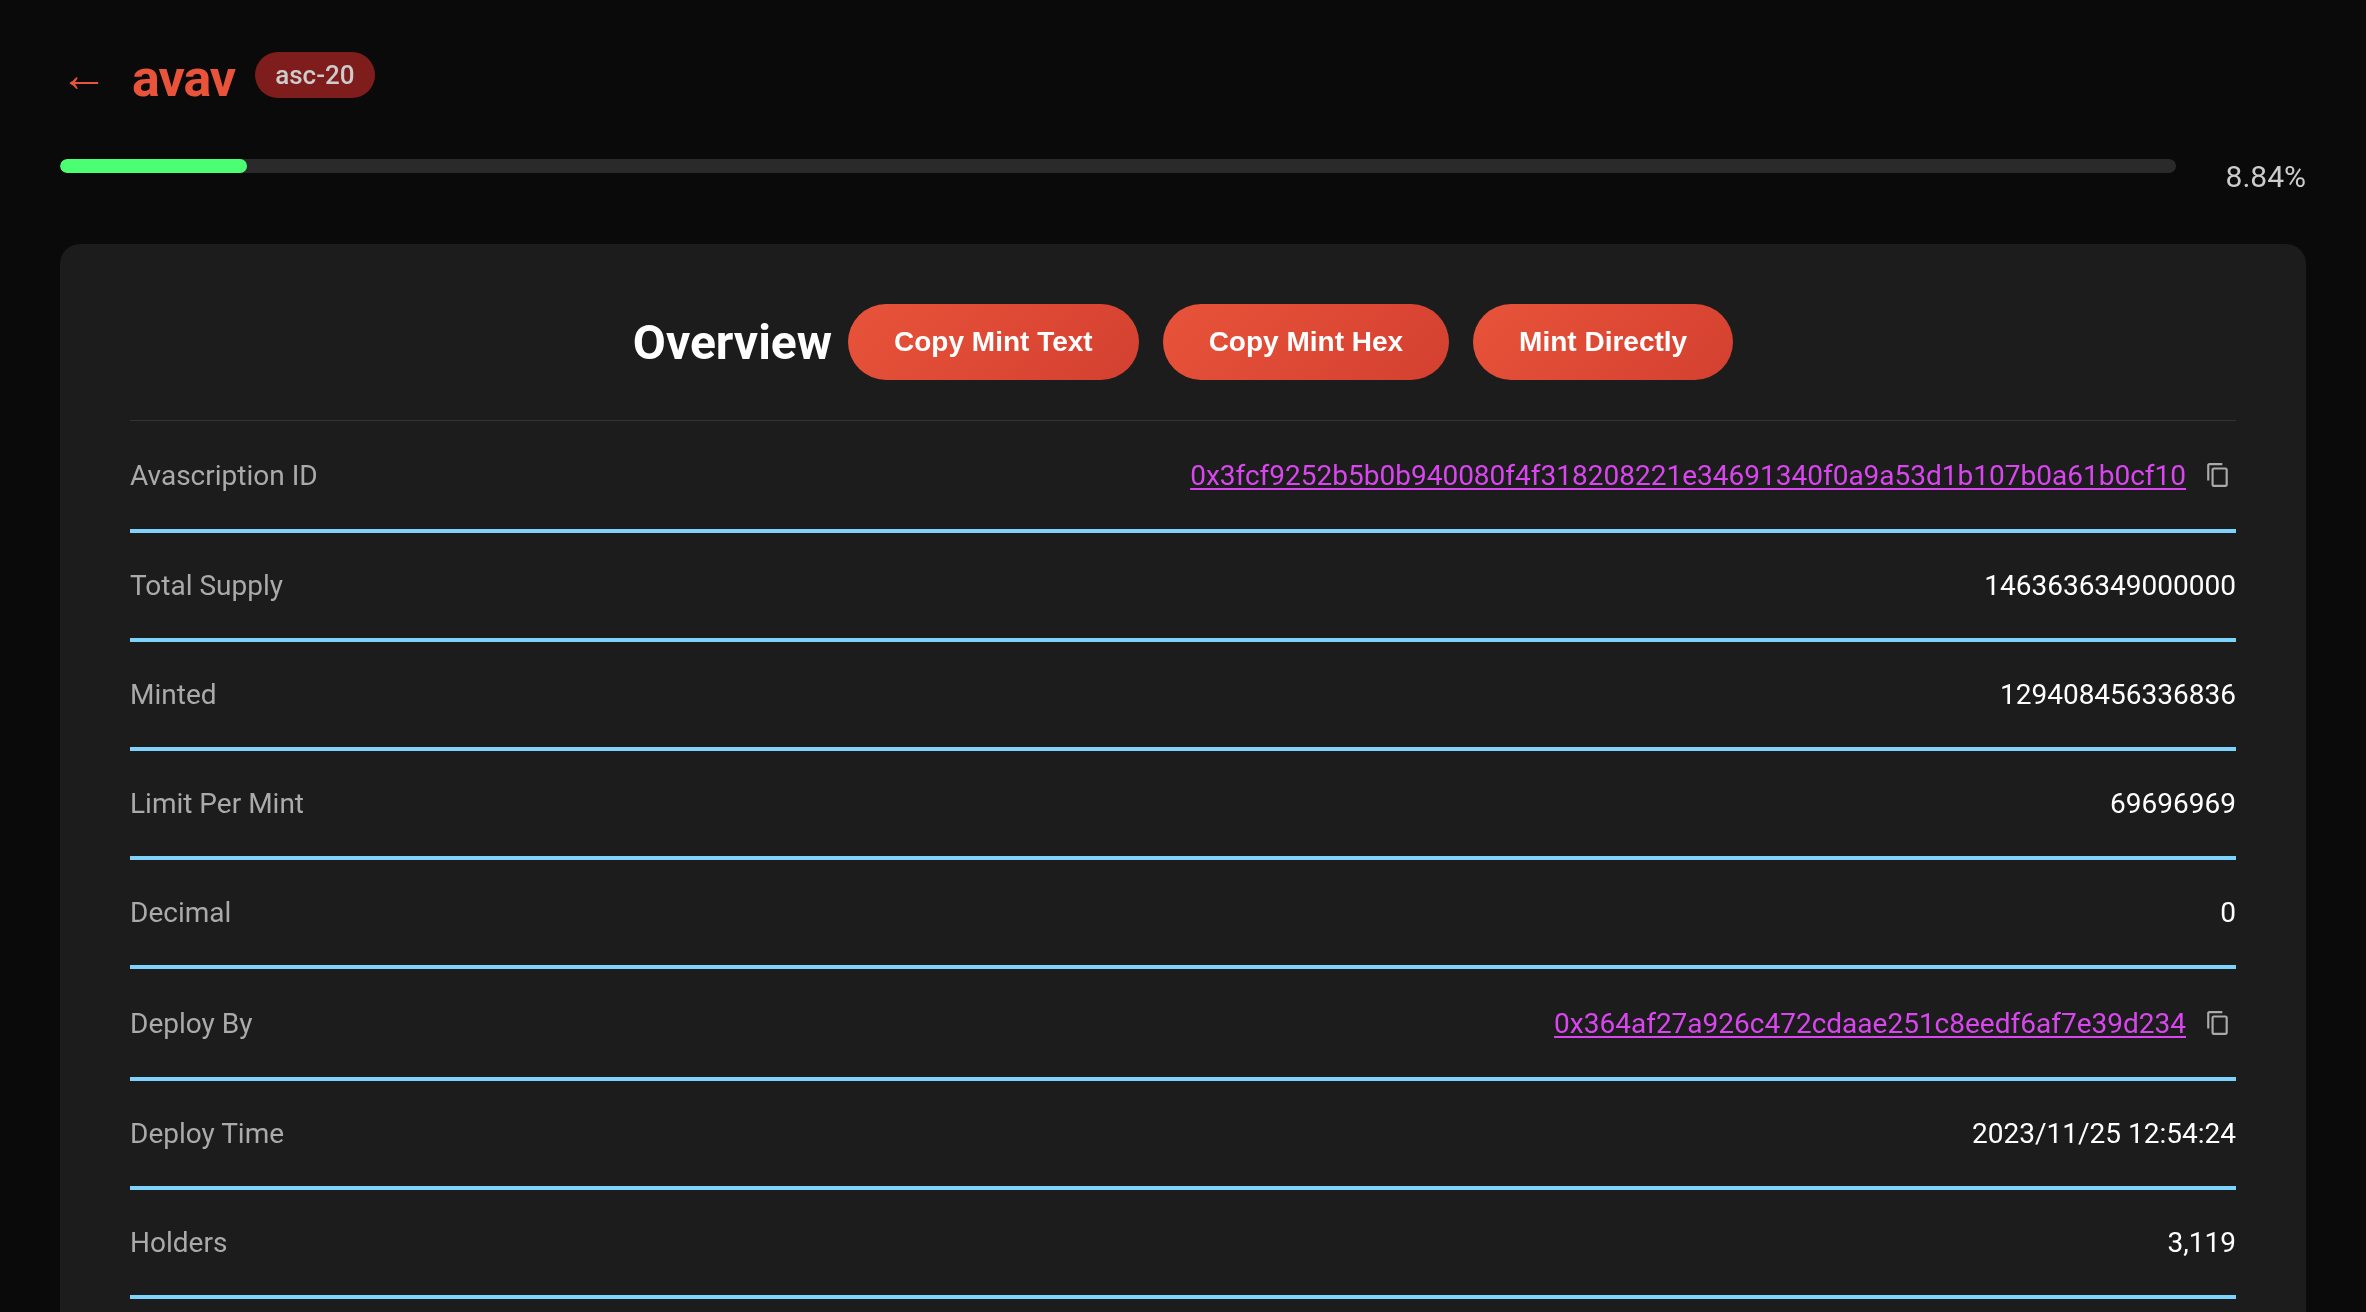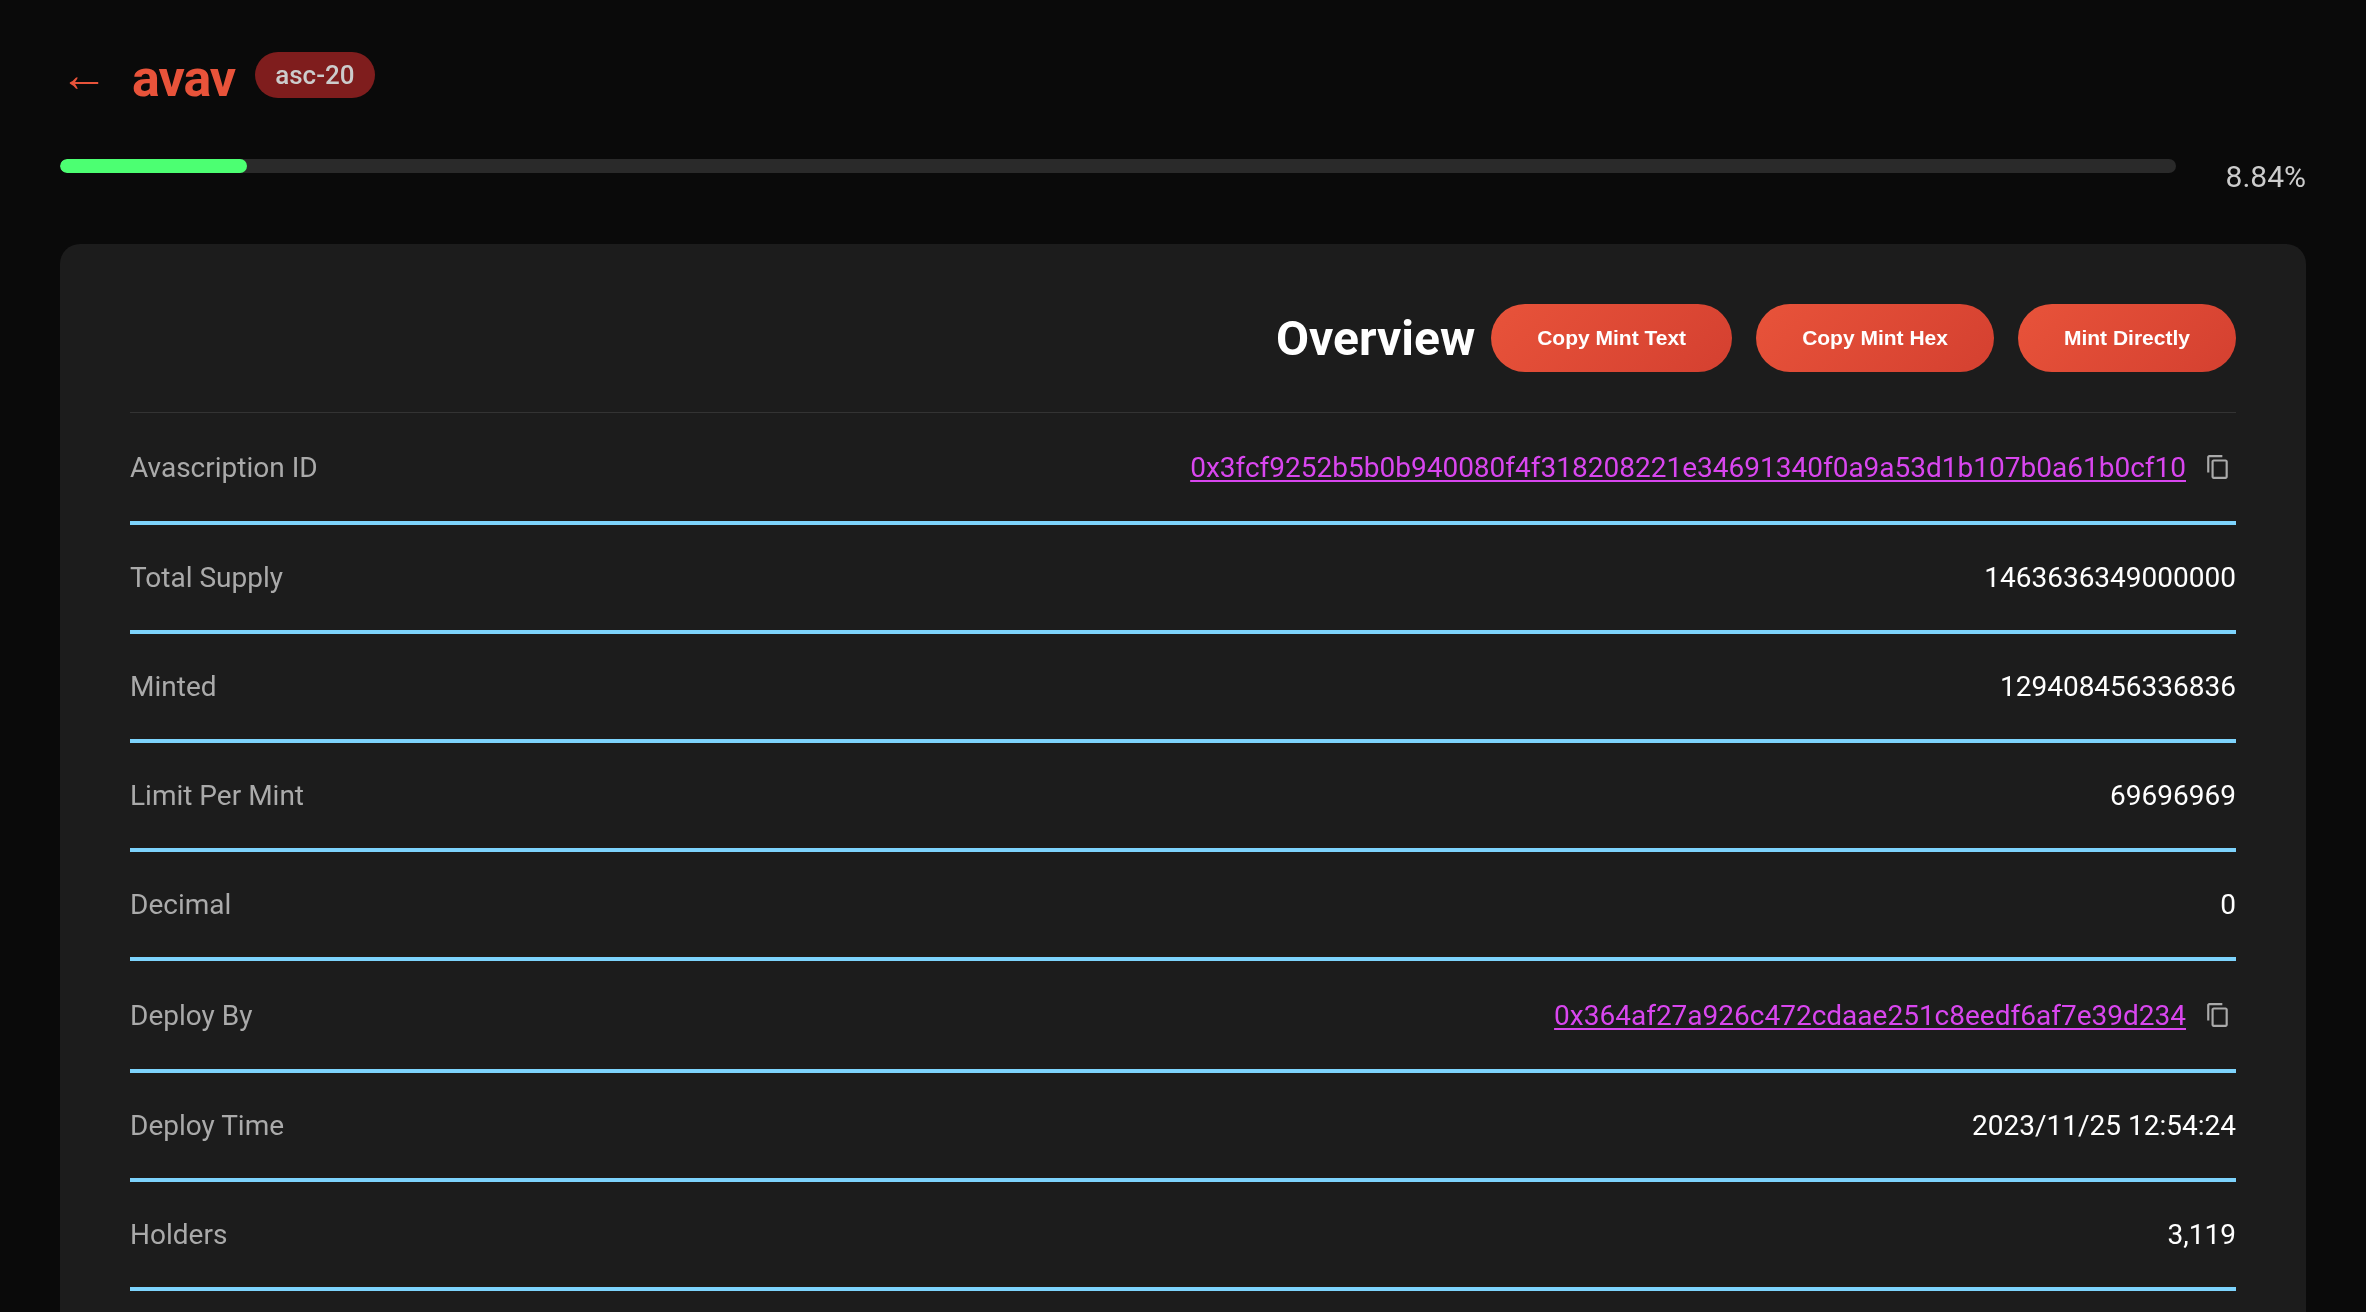--- a/index.html
+++ b/index.html
@@ -87,21 +87,21 @@
 
     
     .overview-card {
       background-color: #1c1c1c;
       border-radius: 20px;
       padding: 60px 70px;
     }
 
     .card-header {
       display: flex;
-      justify-content: flex-end;
+      justify-content: center;
       align-items: center;
       margin-bottom: 40px;
       gap: 16px;
     }
 
     .overview-title {
       font-size: 48px;
       font-weight: 700;
       color: #ffffff;
     }
@@ -110,21 +110,21 @@
       display: flex;
       gap: 24px;
     }
 
     .action-btn {
       background: linear-gradient(135deg, #e8533a, #d44030);
       color: #ffffff;
       border: none;
       border-radius: 40px;
       padding: 22px 46px;
-      font-size: 21px;
+      font-size: 28px;
       font-weight: 600;
       cursor: pointer;
       white-space: nowrap;
     }
 
     .divider {
       border: none;
       border-top: 1px solid #333333;
       margin-bottom: 0;
     }

